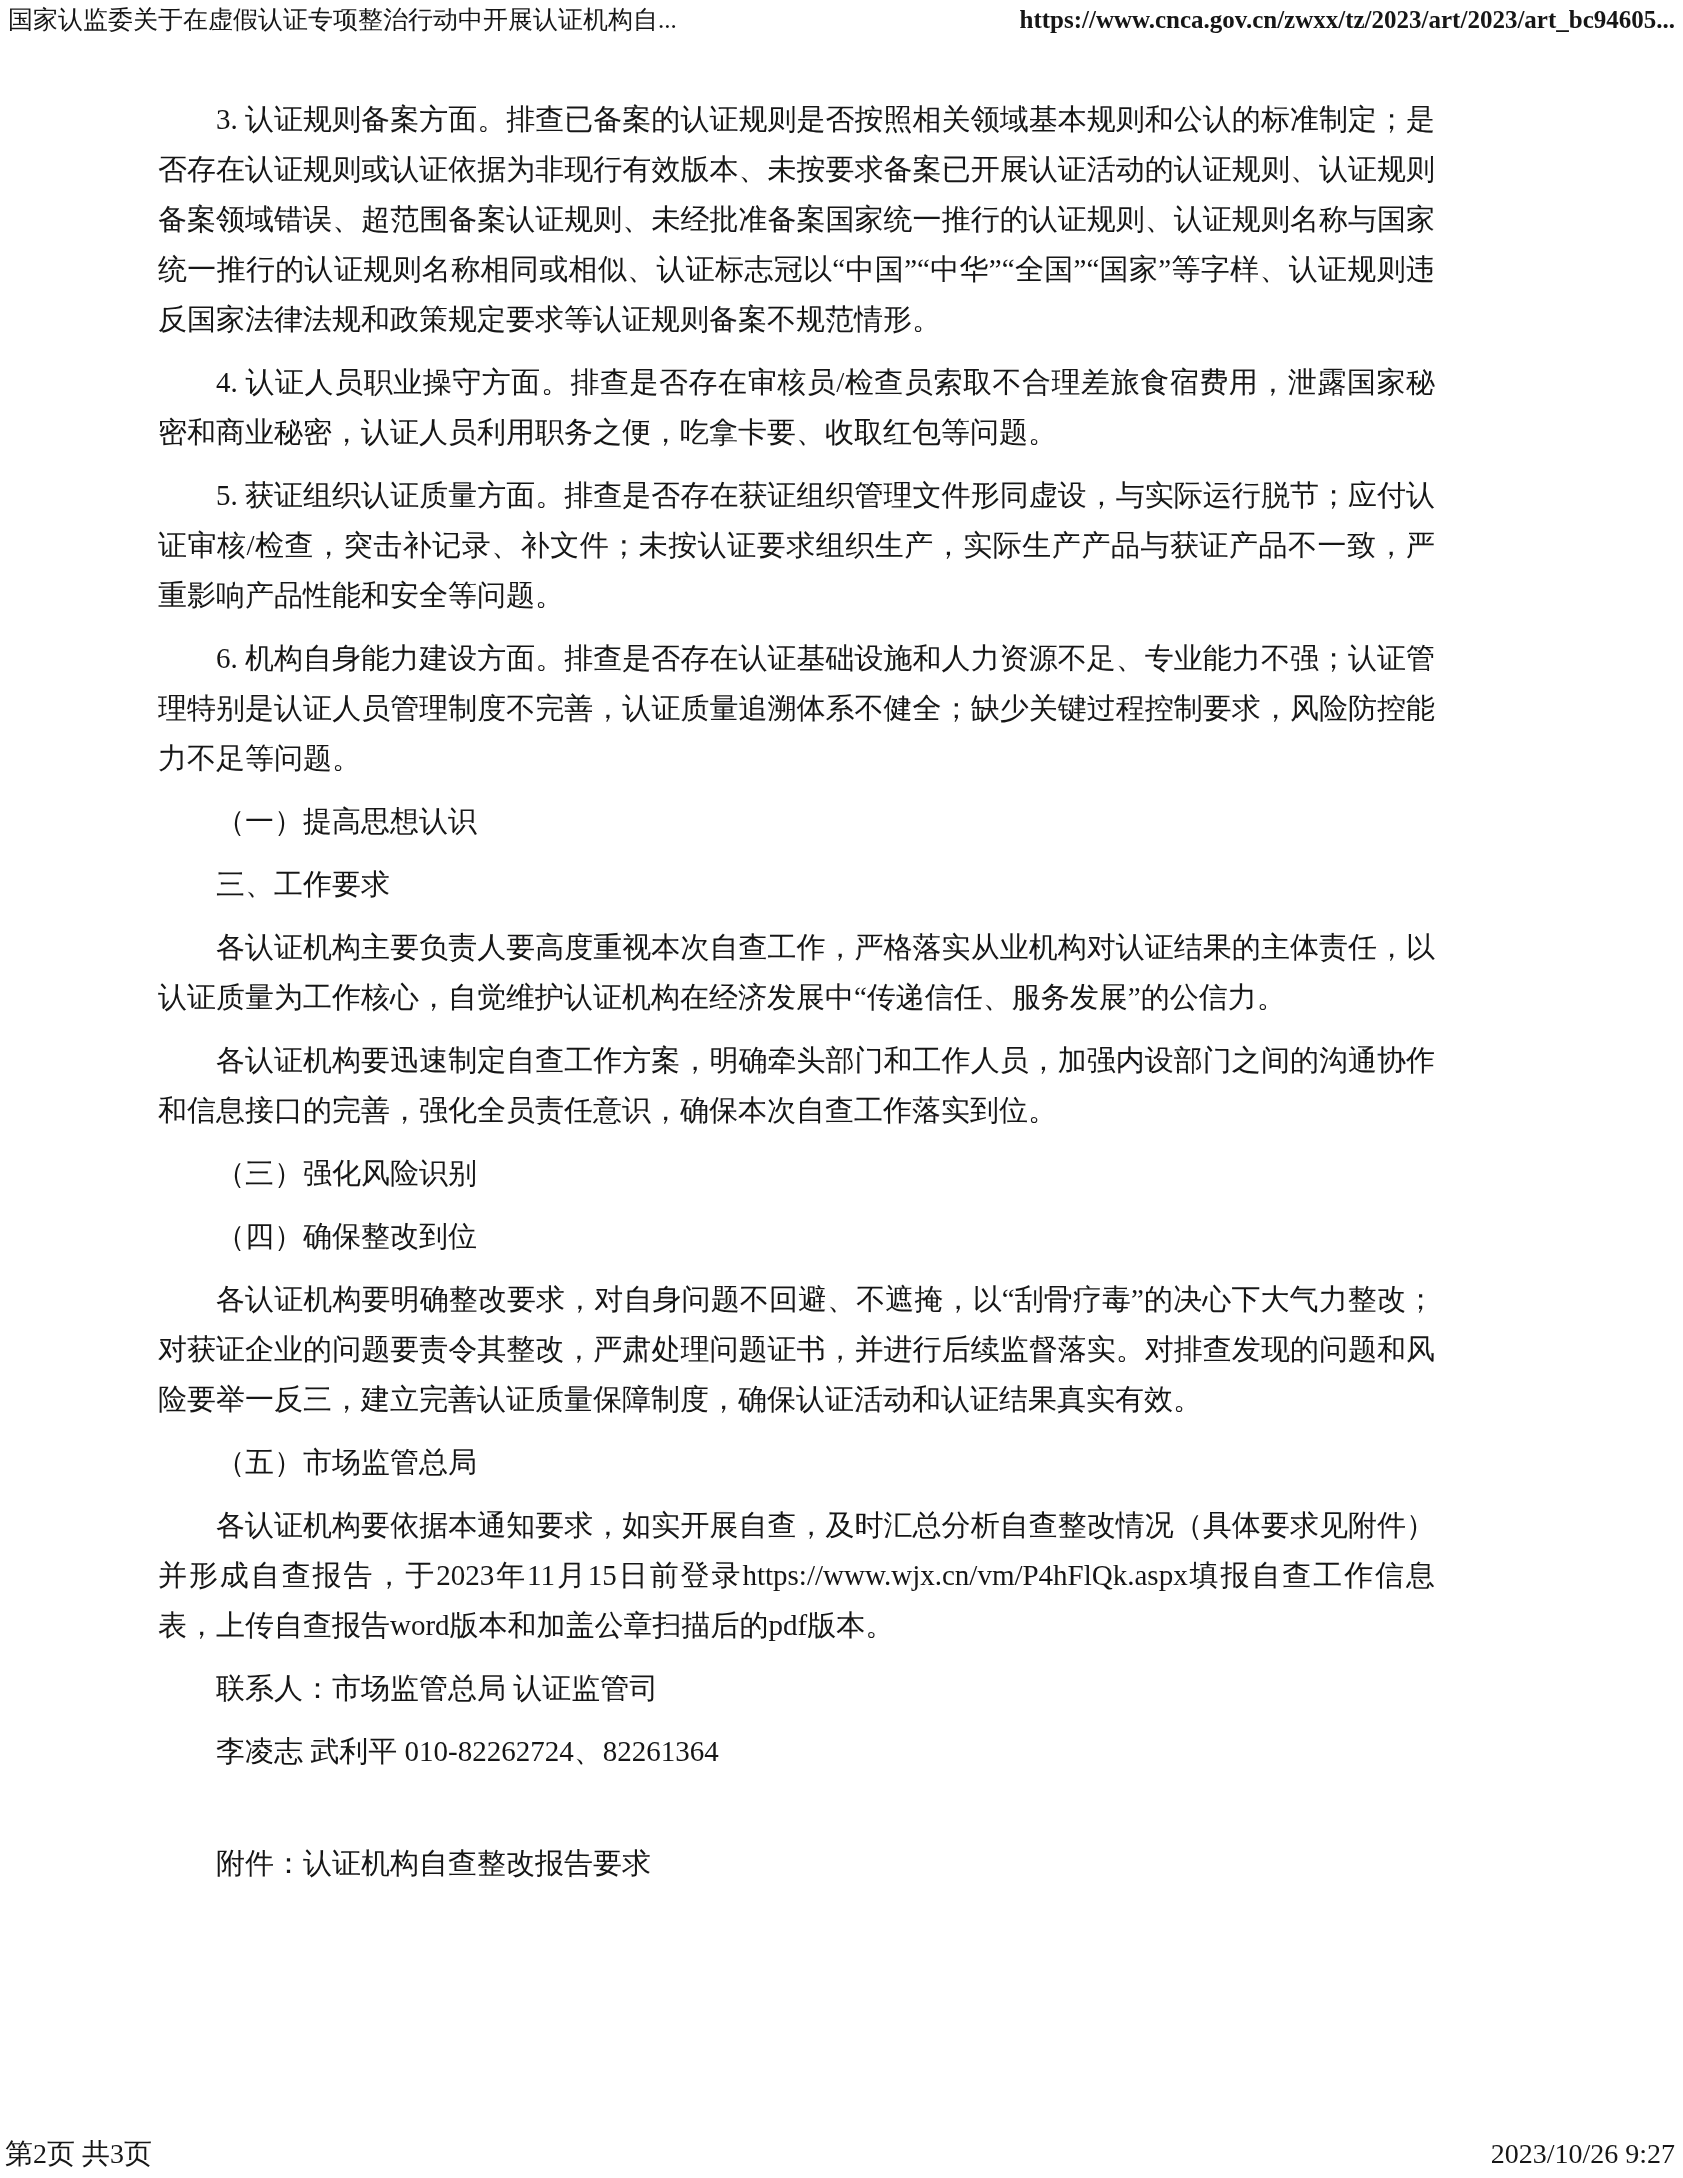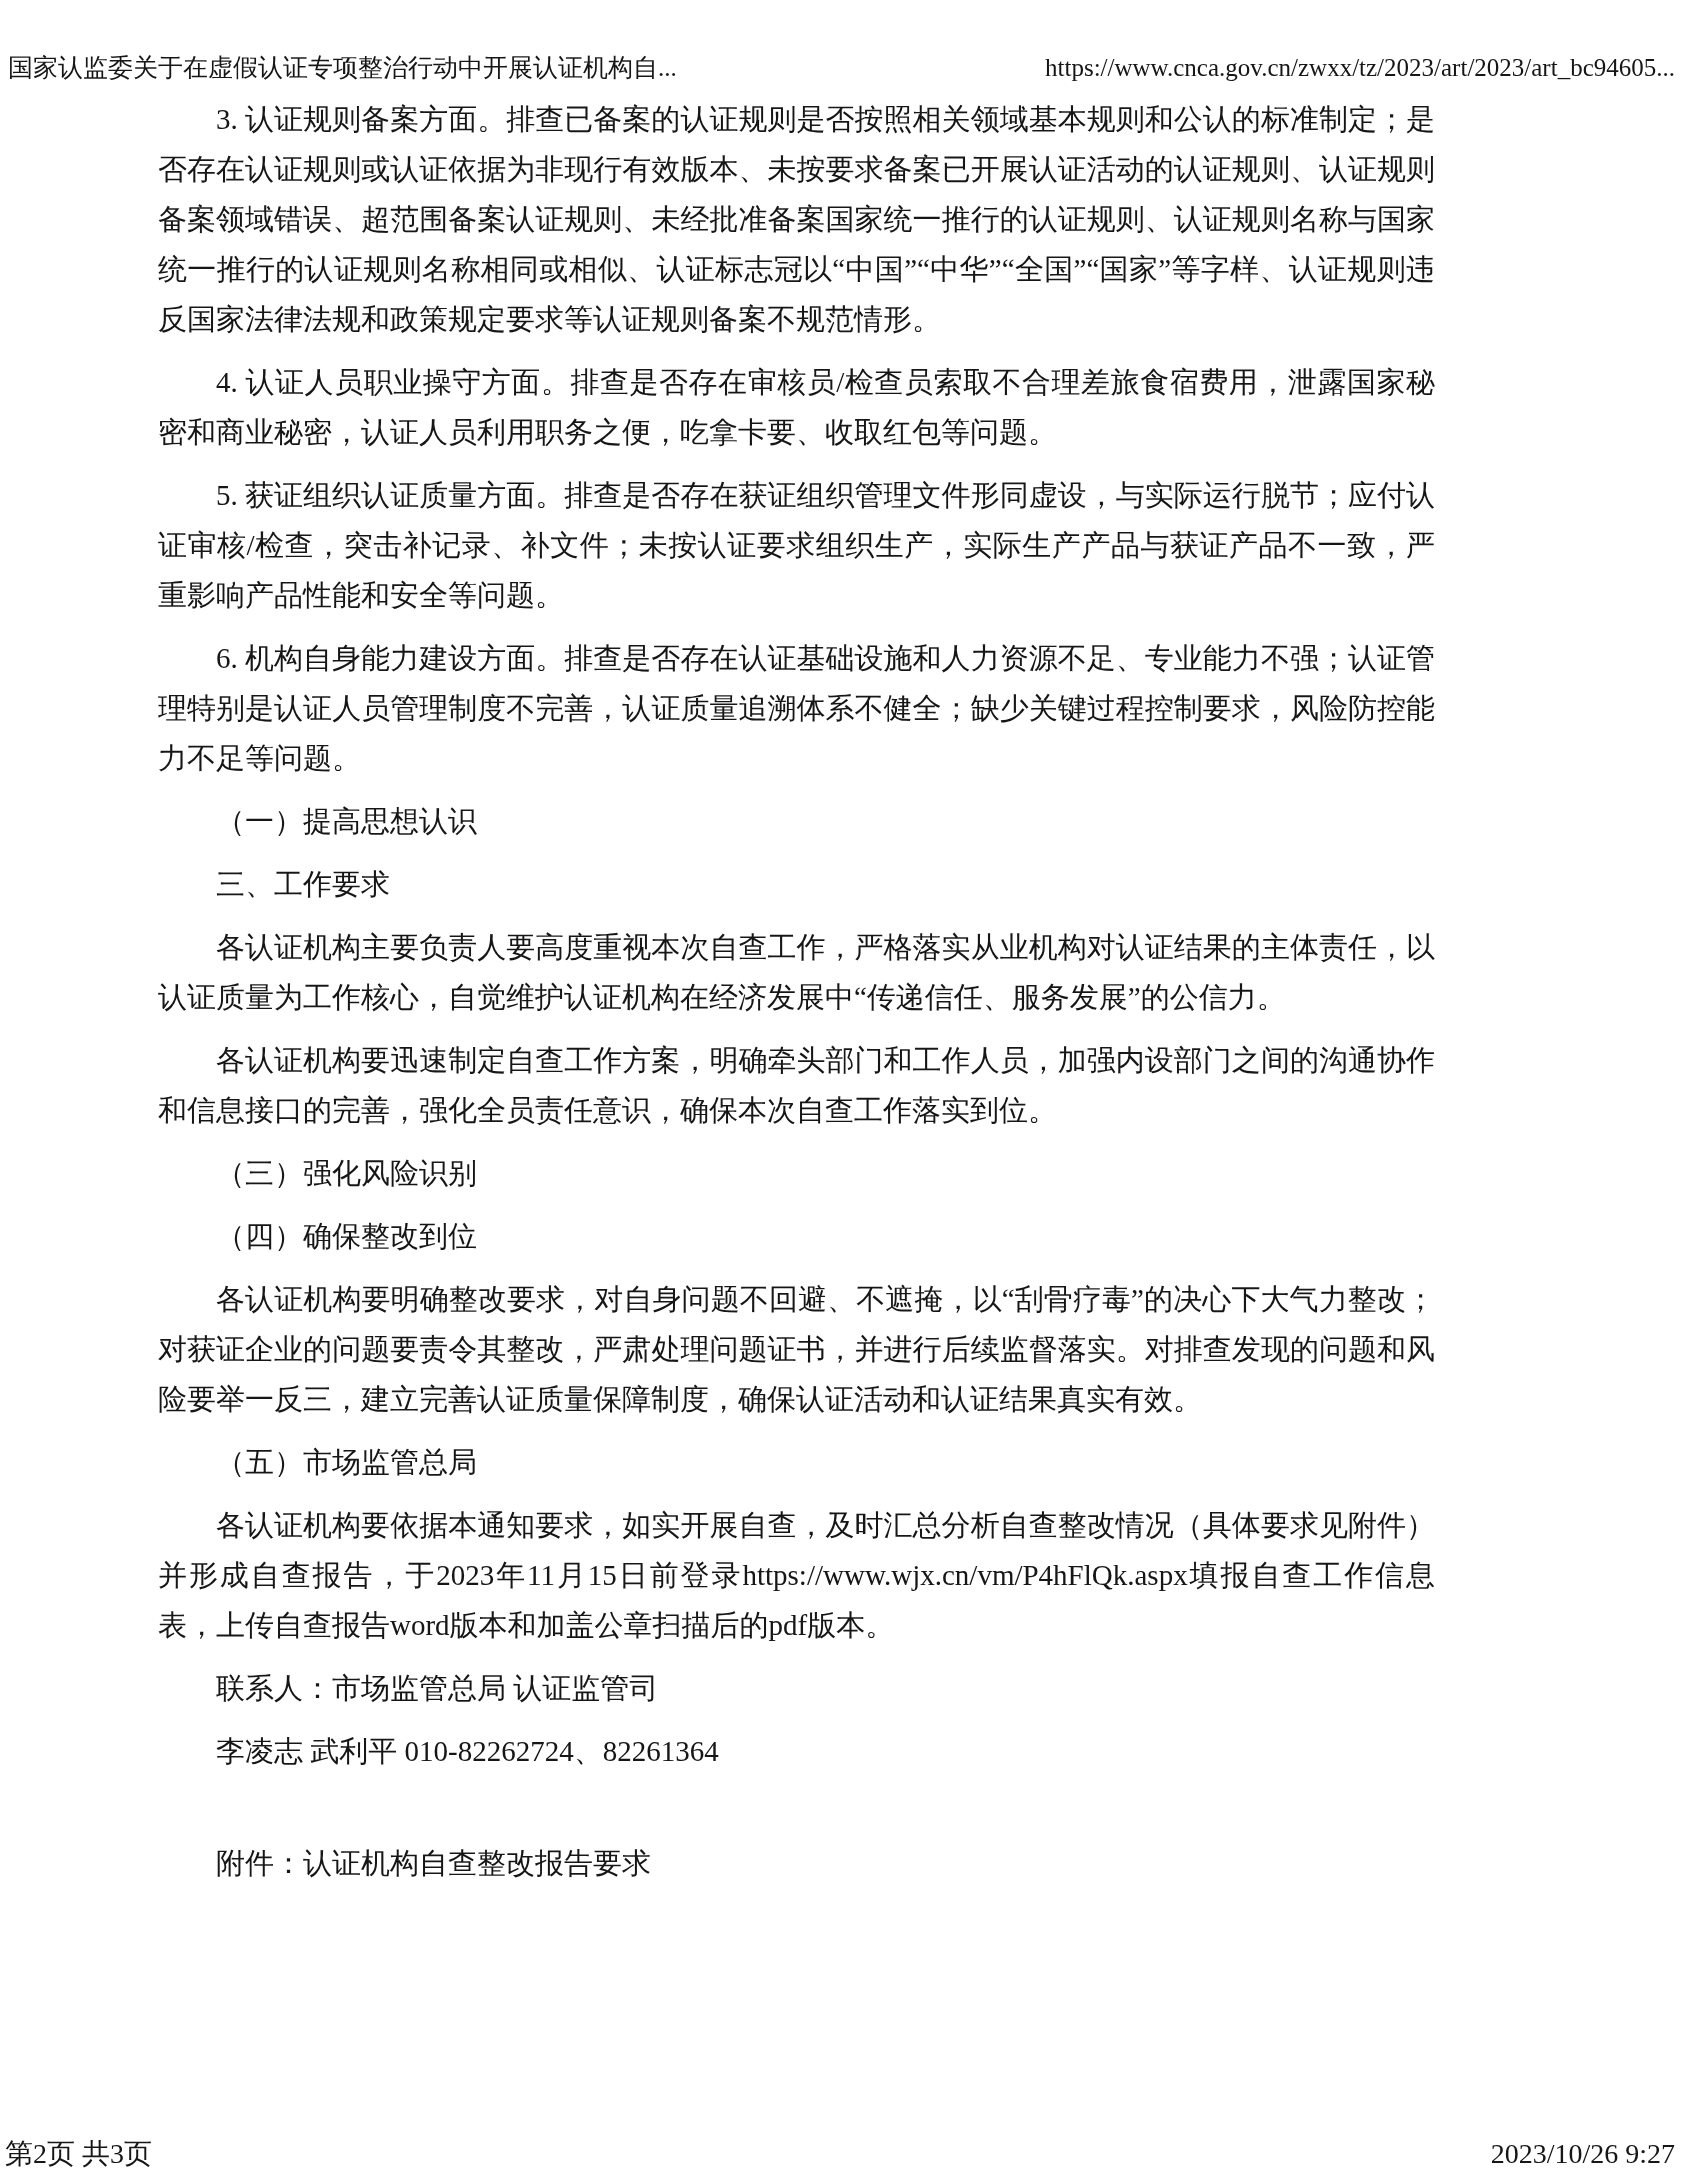--- a/index.html
+++ b/index.html
@@ -21,24 +21,23 @@
     position: absolute;
     top: 5px;
     left: 8px;
     right: 8px;
     display: flex;
     justify-content: space-between;
     align-items: flex-start;
     font-size: 25px;
     line-height: 30px;
     white-space: nowrap;
-    margin-top: 48px;
   }
   .page-header .doc-title { max-width: 812px; overflow: hidden; }
-  .page-header .doc-url   { text-align: right; }
+  .page-header .doc-url   { text-align: right; font-weight: bold; }
   
   .doc {
     position: absolute;
     top: 81px;
     left: 158px;
     right: 248px;
     font-size: 29px;
     line-height: 50px;
   }
   .doc p {

